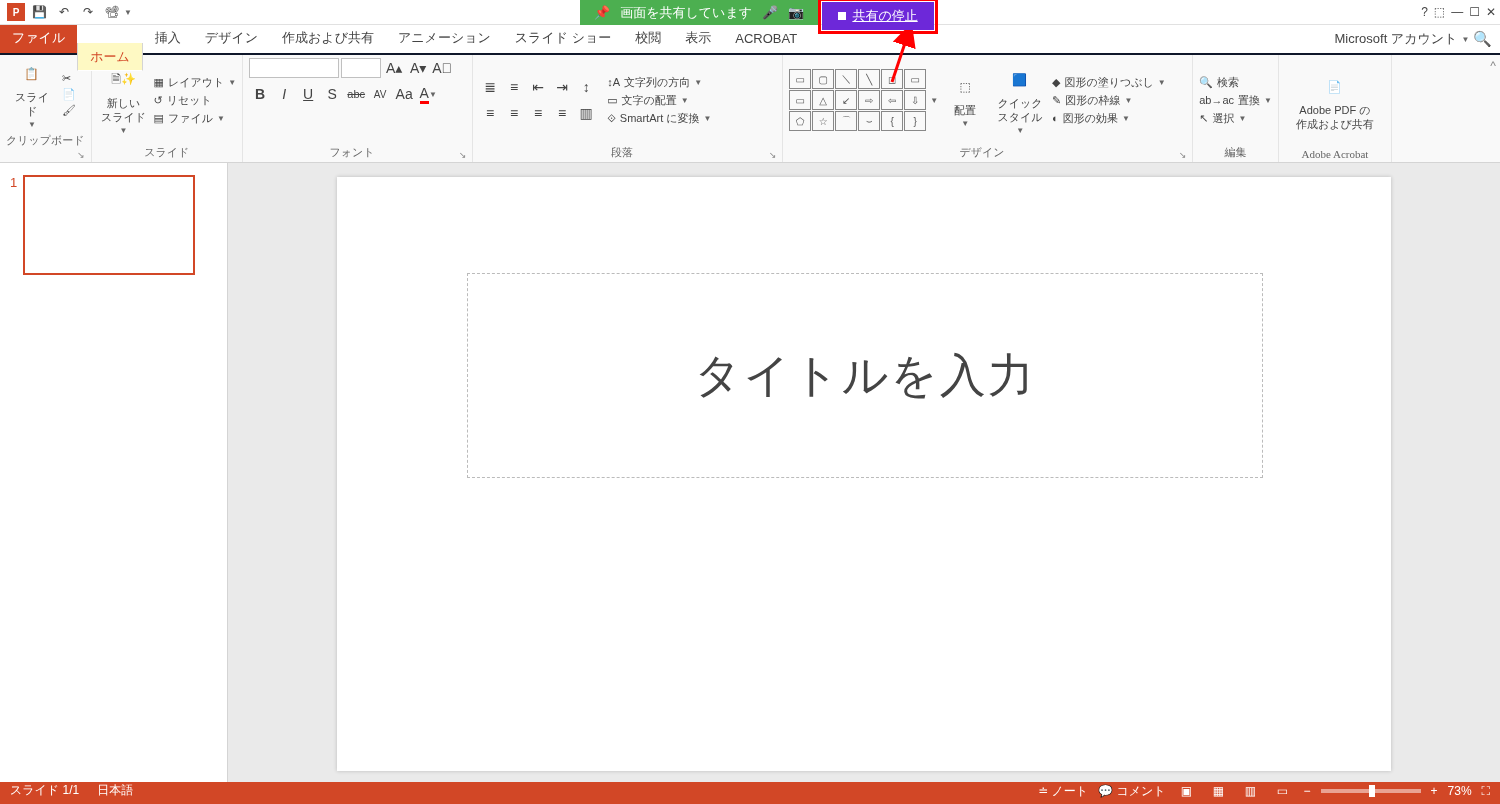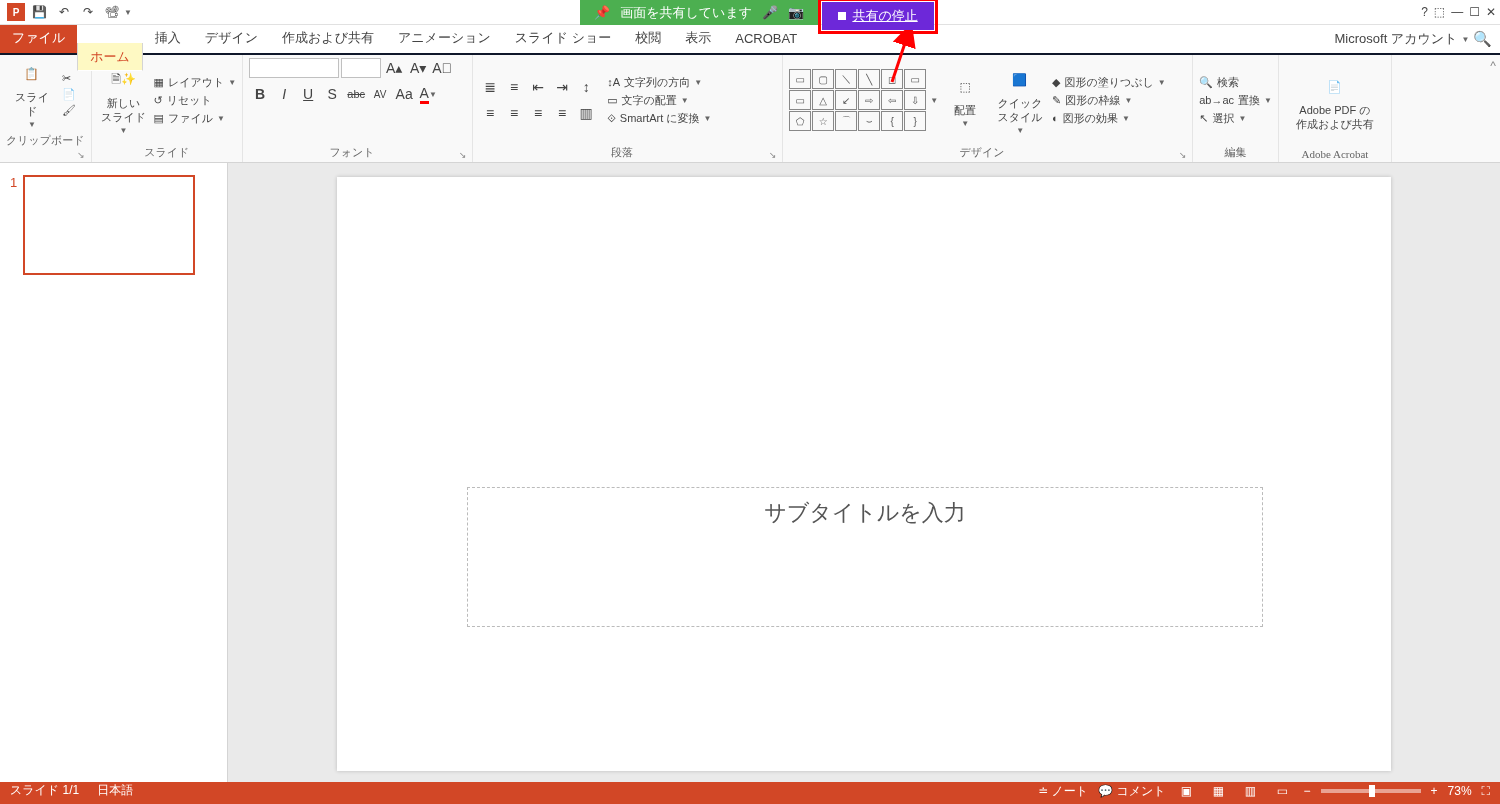--- a/index.html
+++ b/index.html
@@ -287,21 +287,21 @@
 
 <div class="editor">
   <div class="thumbs">
     <div class="thumb-wrap">
       <div class="thumb-num">1</div>
       <div class="thumb"></div>
     </div>
   </div>
   <div class="canvas-area">
     <div class="slide">
-      <div class="ph ph-sub">サブタイトルを入力</div>
+      <div class="ph ph-title">タイトルを入力</div>
     </div>
   </div>
 </div>
 
 <div class="status">
   <span>スライド 1/1</span>
   <span>日本語</span>
   <div class="right">
     <span>≐ <span>ノート</span></span>
     <span>💬 <span>コメント</span></span>

